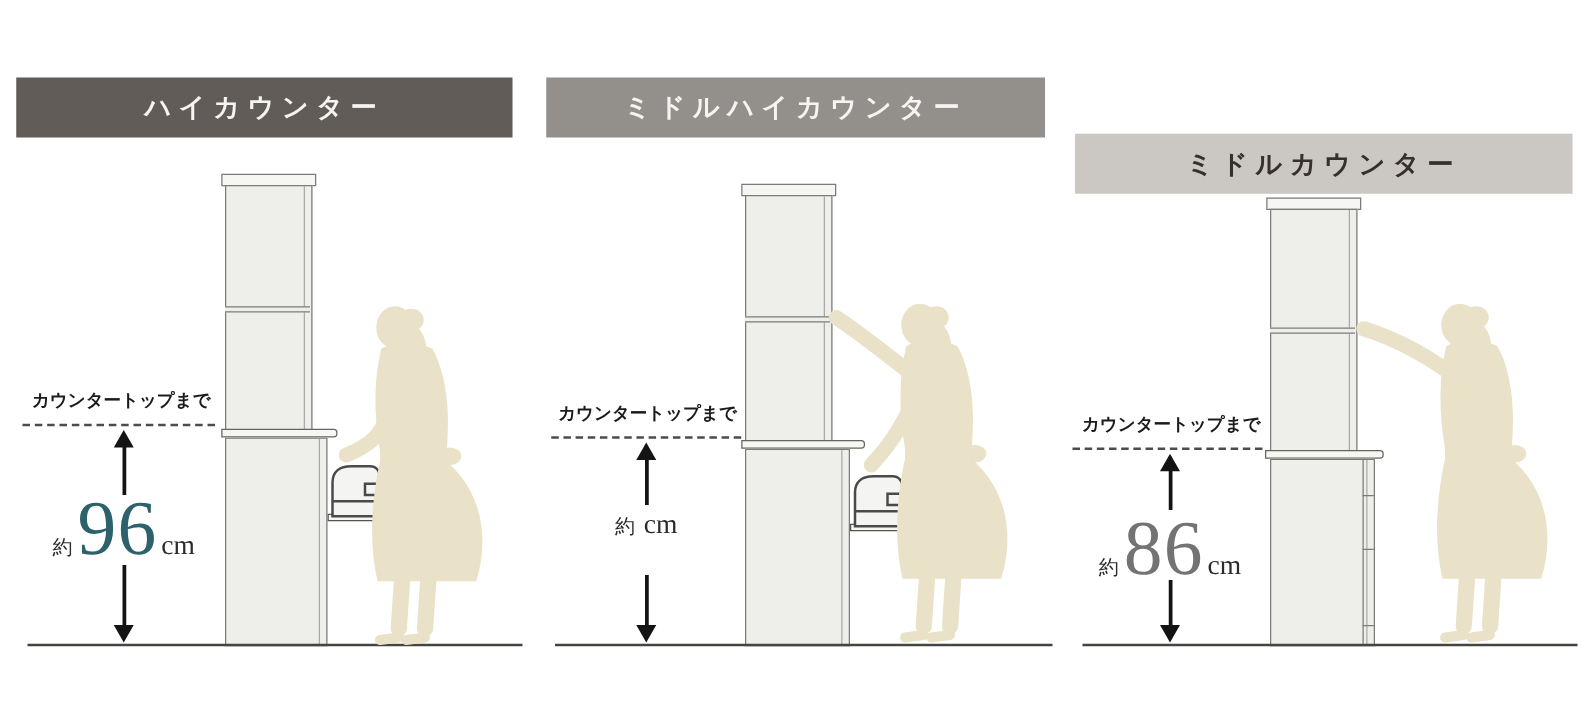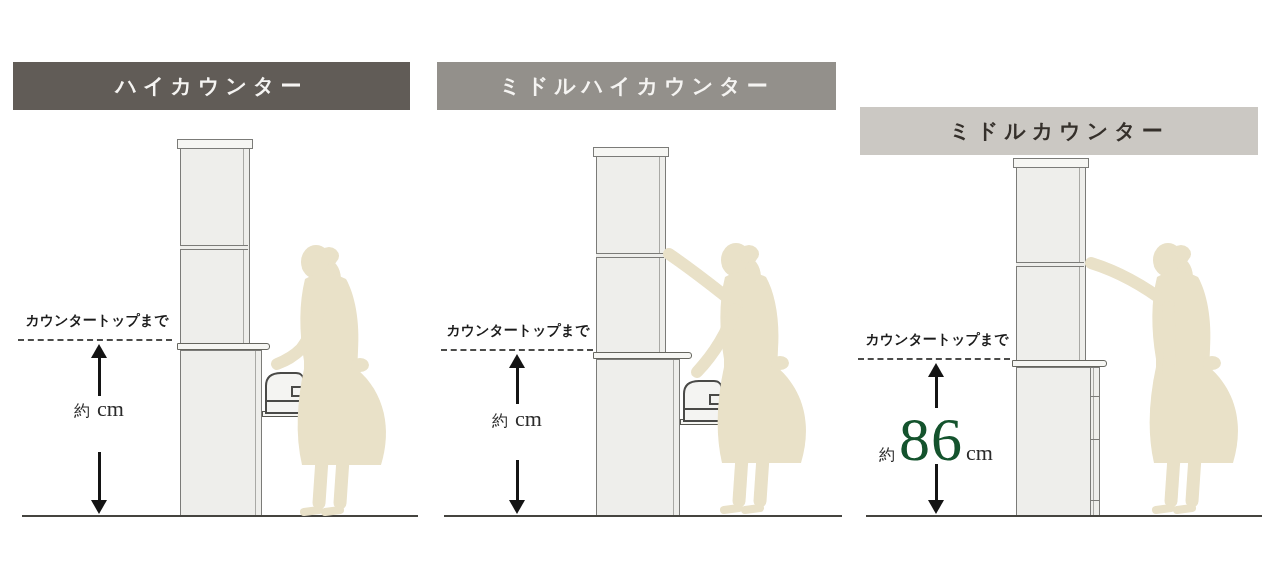--- a/index.html
+++ b/index.html
@@ -117,20 +117,21 @@
   <path d="M3 42 L3 15 C3 6 9 2 18 2 L33 2 C39 2 41 7 41 11 L41 42 Z" fill="#f4f4f2" stroke="#4a4a48" stroke-width="2"></path>
   <line x1="3" y1="30" x2="41" y2="30" stroke="#4a4a48" stroke-width="2"></line>
   <rect x="29" y="16" width="11" height="9" fill="#f4f4f2" stroke="#4a4a48" stroke-width="2"></rect>
 </svg>
 <div id="dash0" class="dash"></div>
 <div id="ctl0" class="ctl">カウンタートップまで</div>
 <div id="ahu0" class="ahead-up"></div>
 <div id="alu0" class="aline"></div>
 <div id="val0" class="val">
   <span class="approx">約</span>
+  <span class="num" style="color: rgb(45, 97, 107);">96</span>
   <span class="unit">cm</span>
 </div>
 <div id="ald0" class="aline"></div>
 <div id="ahd0" class="ahead-dn"></div>
 <div id="floor0" class="floor"></div>
 <svg id="woman0" class="woman" viewBox="0 0 170 280">
   <g fill="var(--sil,#e9e1c8)">
     <ellipse cx="57" cy="19" rx="15" ry="17"></ellipse>
     <ellipse cx="70" cy="13" rx="10" ry="9"></ellipse>
     <path d="M72 16 C 80 22 84 32 81 44 C 77 52 72 56 68 57 C 71 48 70 36 66 28 Z"></path>
@@ -199,21 +200,21 @@
 <div id="strip2" class="vline"></div>
 <div id="tick2a" class="tick"></div>
 <div id="tick2b" class="tick"></div>
 <div id="tick2c" class="tick"></div>
 <div id="dash2" class="dash"></div>
 <div id="ctl2" class="ctl">カウンタートップまで</div>
 <div id="ahu2" class="ahead-up"></div>
 <div id="alu2" class="aline"></div>
 <div id="val2" class="val">
   <span class="approx">約</span>
-  <span class="num" style="color: #14532d;">86</span>
+  <span class="num" style="color: #737373;">86</span>
   <span class="unit">cm</span>
 </div>
 <div id="ald2" class="aline"></div>
 <div id="ahd2" class="ahead-dn"></div>
 <div id="floor2" class="floor"></div>
 <svg id="woman2" class="woman" viewBox="0 0 170 280">
   <g fill="var(--sil,#e9e1c8)" transform="translate(40,0)">
     <ellipse cx="57" cy="19" rx="15" ry="17"></ellipse>
     <ellipse cx="70" cy="13" rx="10" ry="9"></ellipse>
     <path d="M72 16 C 80 22 84 32 81 44 C 77 52 72 56 68 57 C 71 48 70 36 66 28 Z"></path>

